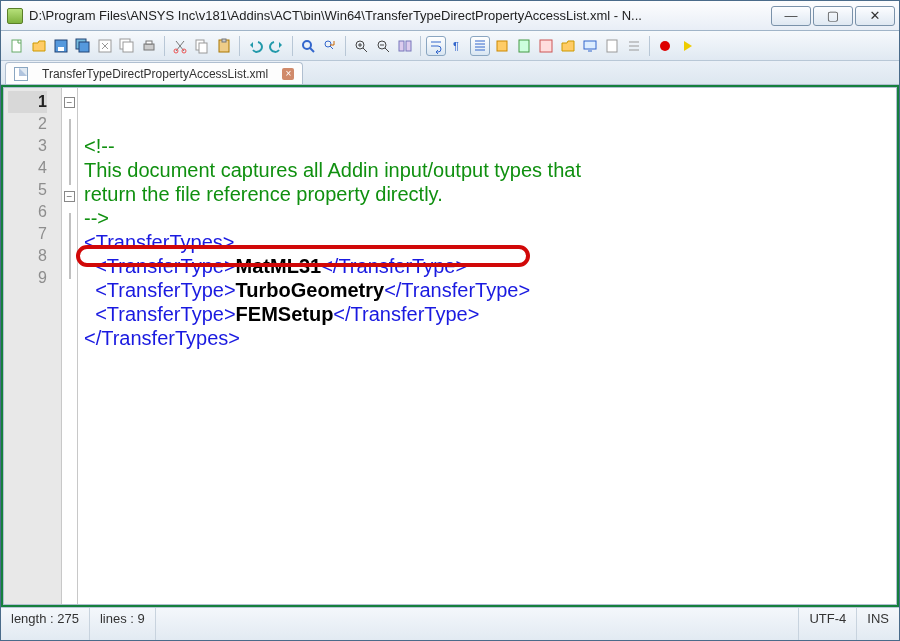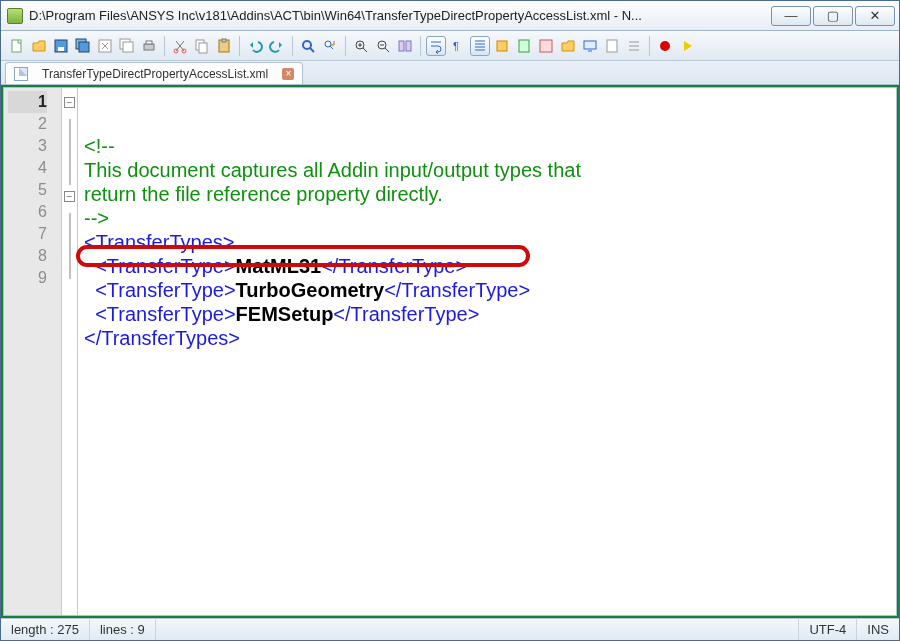--- a/index.html
+++ b/index.html
@@ -151,21 +151,21 @@
 }
 .red-circle {
   position:absolute;
   border:4px solid #d10808;
   border-radius:12px;
   pointer-events:none;
 }
 
 
 .statusbar {
-  height:22px;
+  height:33px;
   background:linear-gradient(#f4f7fb,#e2eaf2);
   border-top:1px solid #b8c7d6;
   display:flex;
   font-size:13px;
   color:#333;
 }
 .statusbar .cell {
   border-right:1px solid #c8d3de;
   padding:3px 10px;
   white-space:nowrap;

